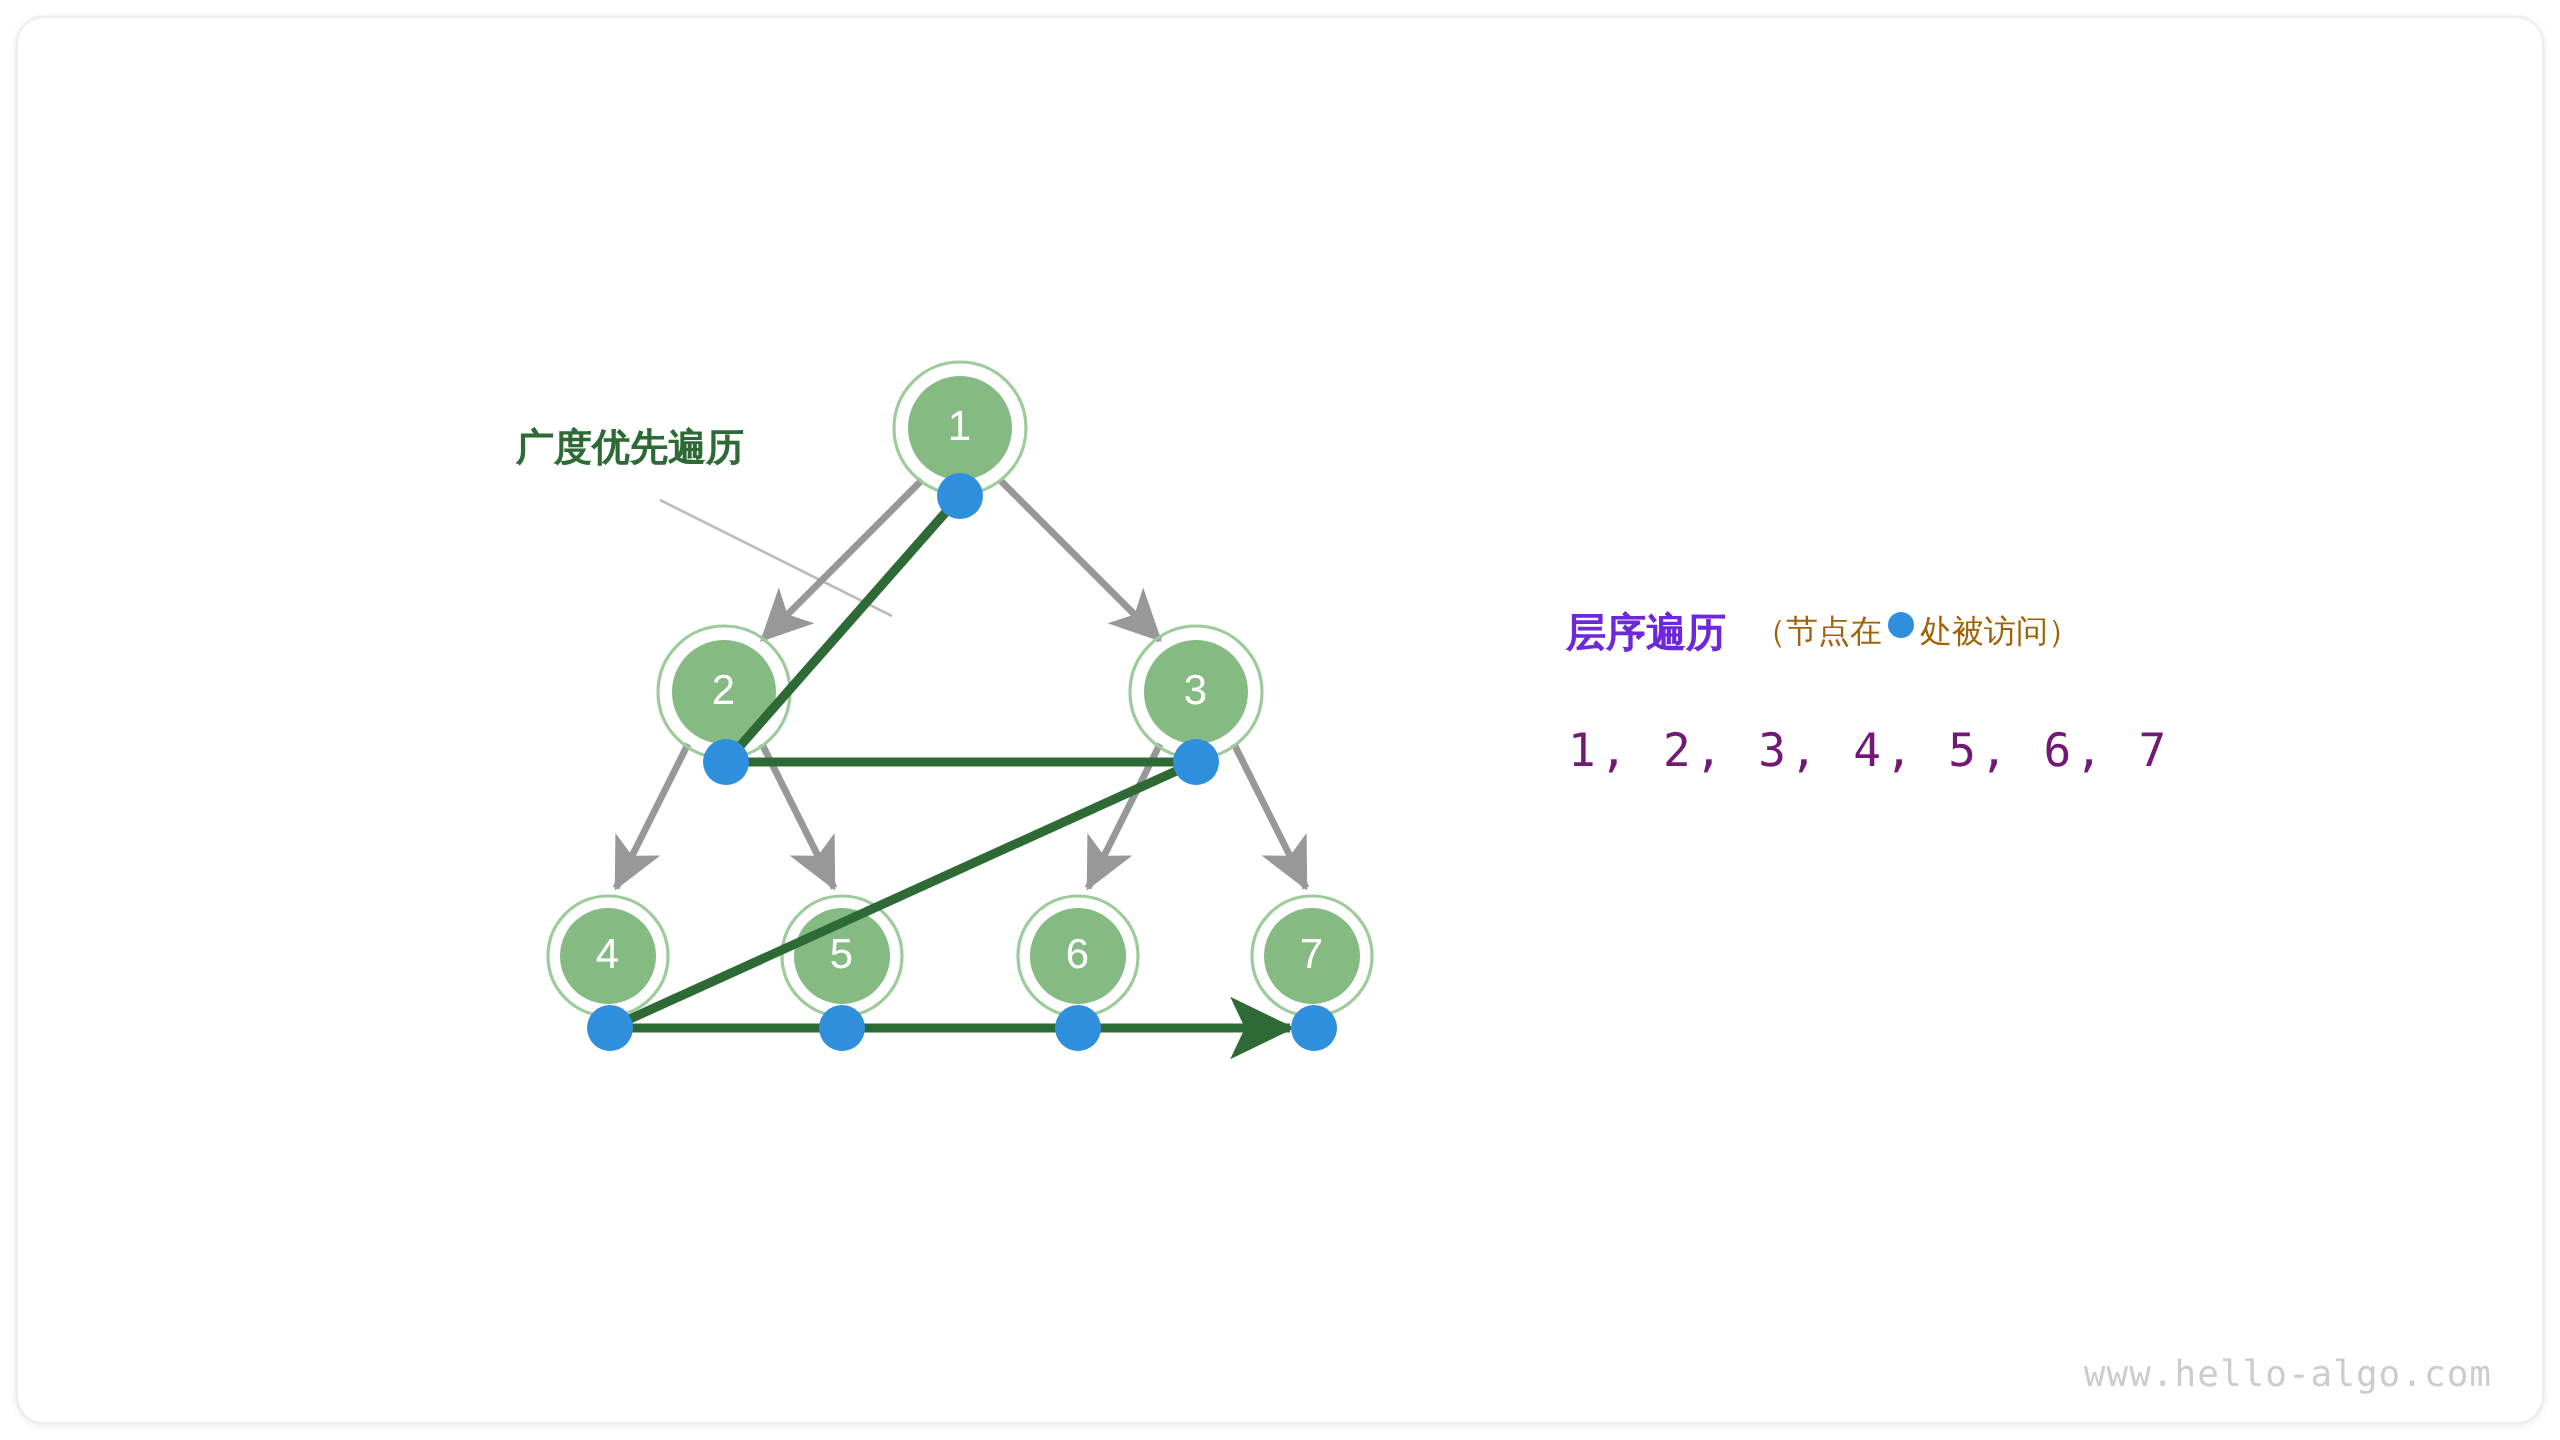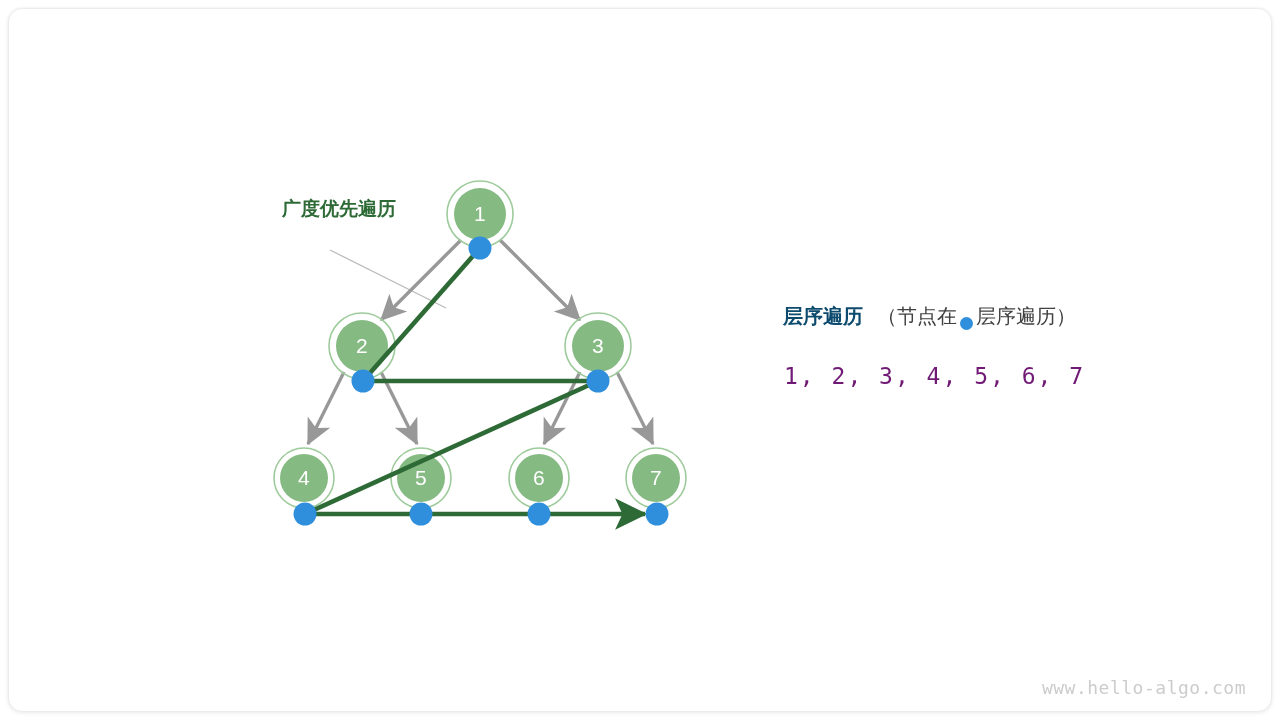--- a/index.html
+++ b/index.html
@@ -59,32 +59,32 @@
   }
   .order-title-row {
     position: absolute;
     left: 783px;
     top: 303px;
     display: flex;
     align-items: center;
     white-space: nowrap;
   }
   .order-title {
-    color: #0c4a6e;
+    color: #6d28d9;
     font-weight: bold;
     font-size: 20px;
     font-family: "DejaVu Sans", "Liberation Sans", sans-serif;
   }
   .order-note {
-    color: #404040;
-    font-size: 20px;
+    color: #a16207;
+    font-size: 16px;
     margin-left: 14px;
     font-family: "DejaVu Sans", "Liberation Sans", sans-serif;
     display: flex;
-    align-items: flex-end;
+    align-items: flex-start;
   }
   .inline-dot {
     display: inline-block;
     width: 13px;
     height: 13px;
     border-radius: 50%;
     background: #2f8fdc;
     margin: 0 3px;
     vertical-align: middle;
   }
@@ -195,28 +195,28 @@
   </svg>
 
   <div class="node-label" style="left:480px; top:214px;">1</div>
   <div class="node-label" style="left:362px; top:346px;">2</div>
   <div class="node-label" style="left:598px; top:346px;">3</div>
   <div class="node-label" style="left:304px; top:478px;">4</div>
   <div class="node-label" style="left:421px; top:478px;">5</div>
   <div class="node-label" style="left:539px; top:478px;">6</div>
   <div class="node-label" style="left:656px; top:478px;">7</div>
 
-  <div class="bfs-label" style="left:258px; top:196px;margin-left:24px;">广度优先遍历</div>
+  <div class="bfs-label" style="left:258px; top:211px;">广度优先遍历</div>
 
   <div class="order-title-row">
     <span class="order-title">层序遍历</span>
     <span class="order-note">
       <span>（节点在</span>
       <span class="inline-dot"></span>
-      <span>层序遍历）</span>
+      <span>处被访问）</span>
     </span>
   </div>
 
   <div class="order-seq">1, 2, 3, 4, 5, 6, 7</div>
 
   <div class="watermark">www.hello-algo.com</div>
 
 </div>
 
 </body></html>

